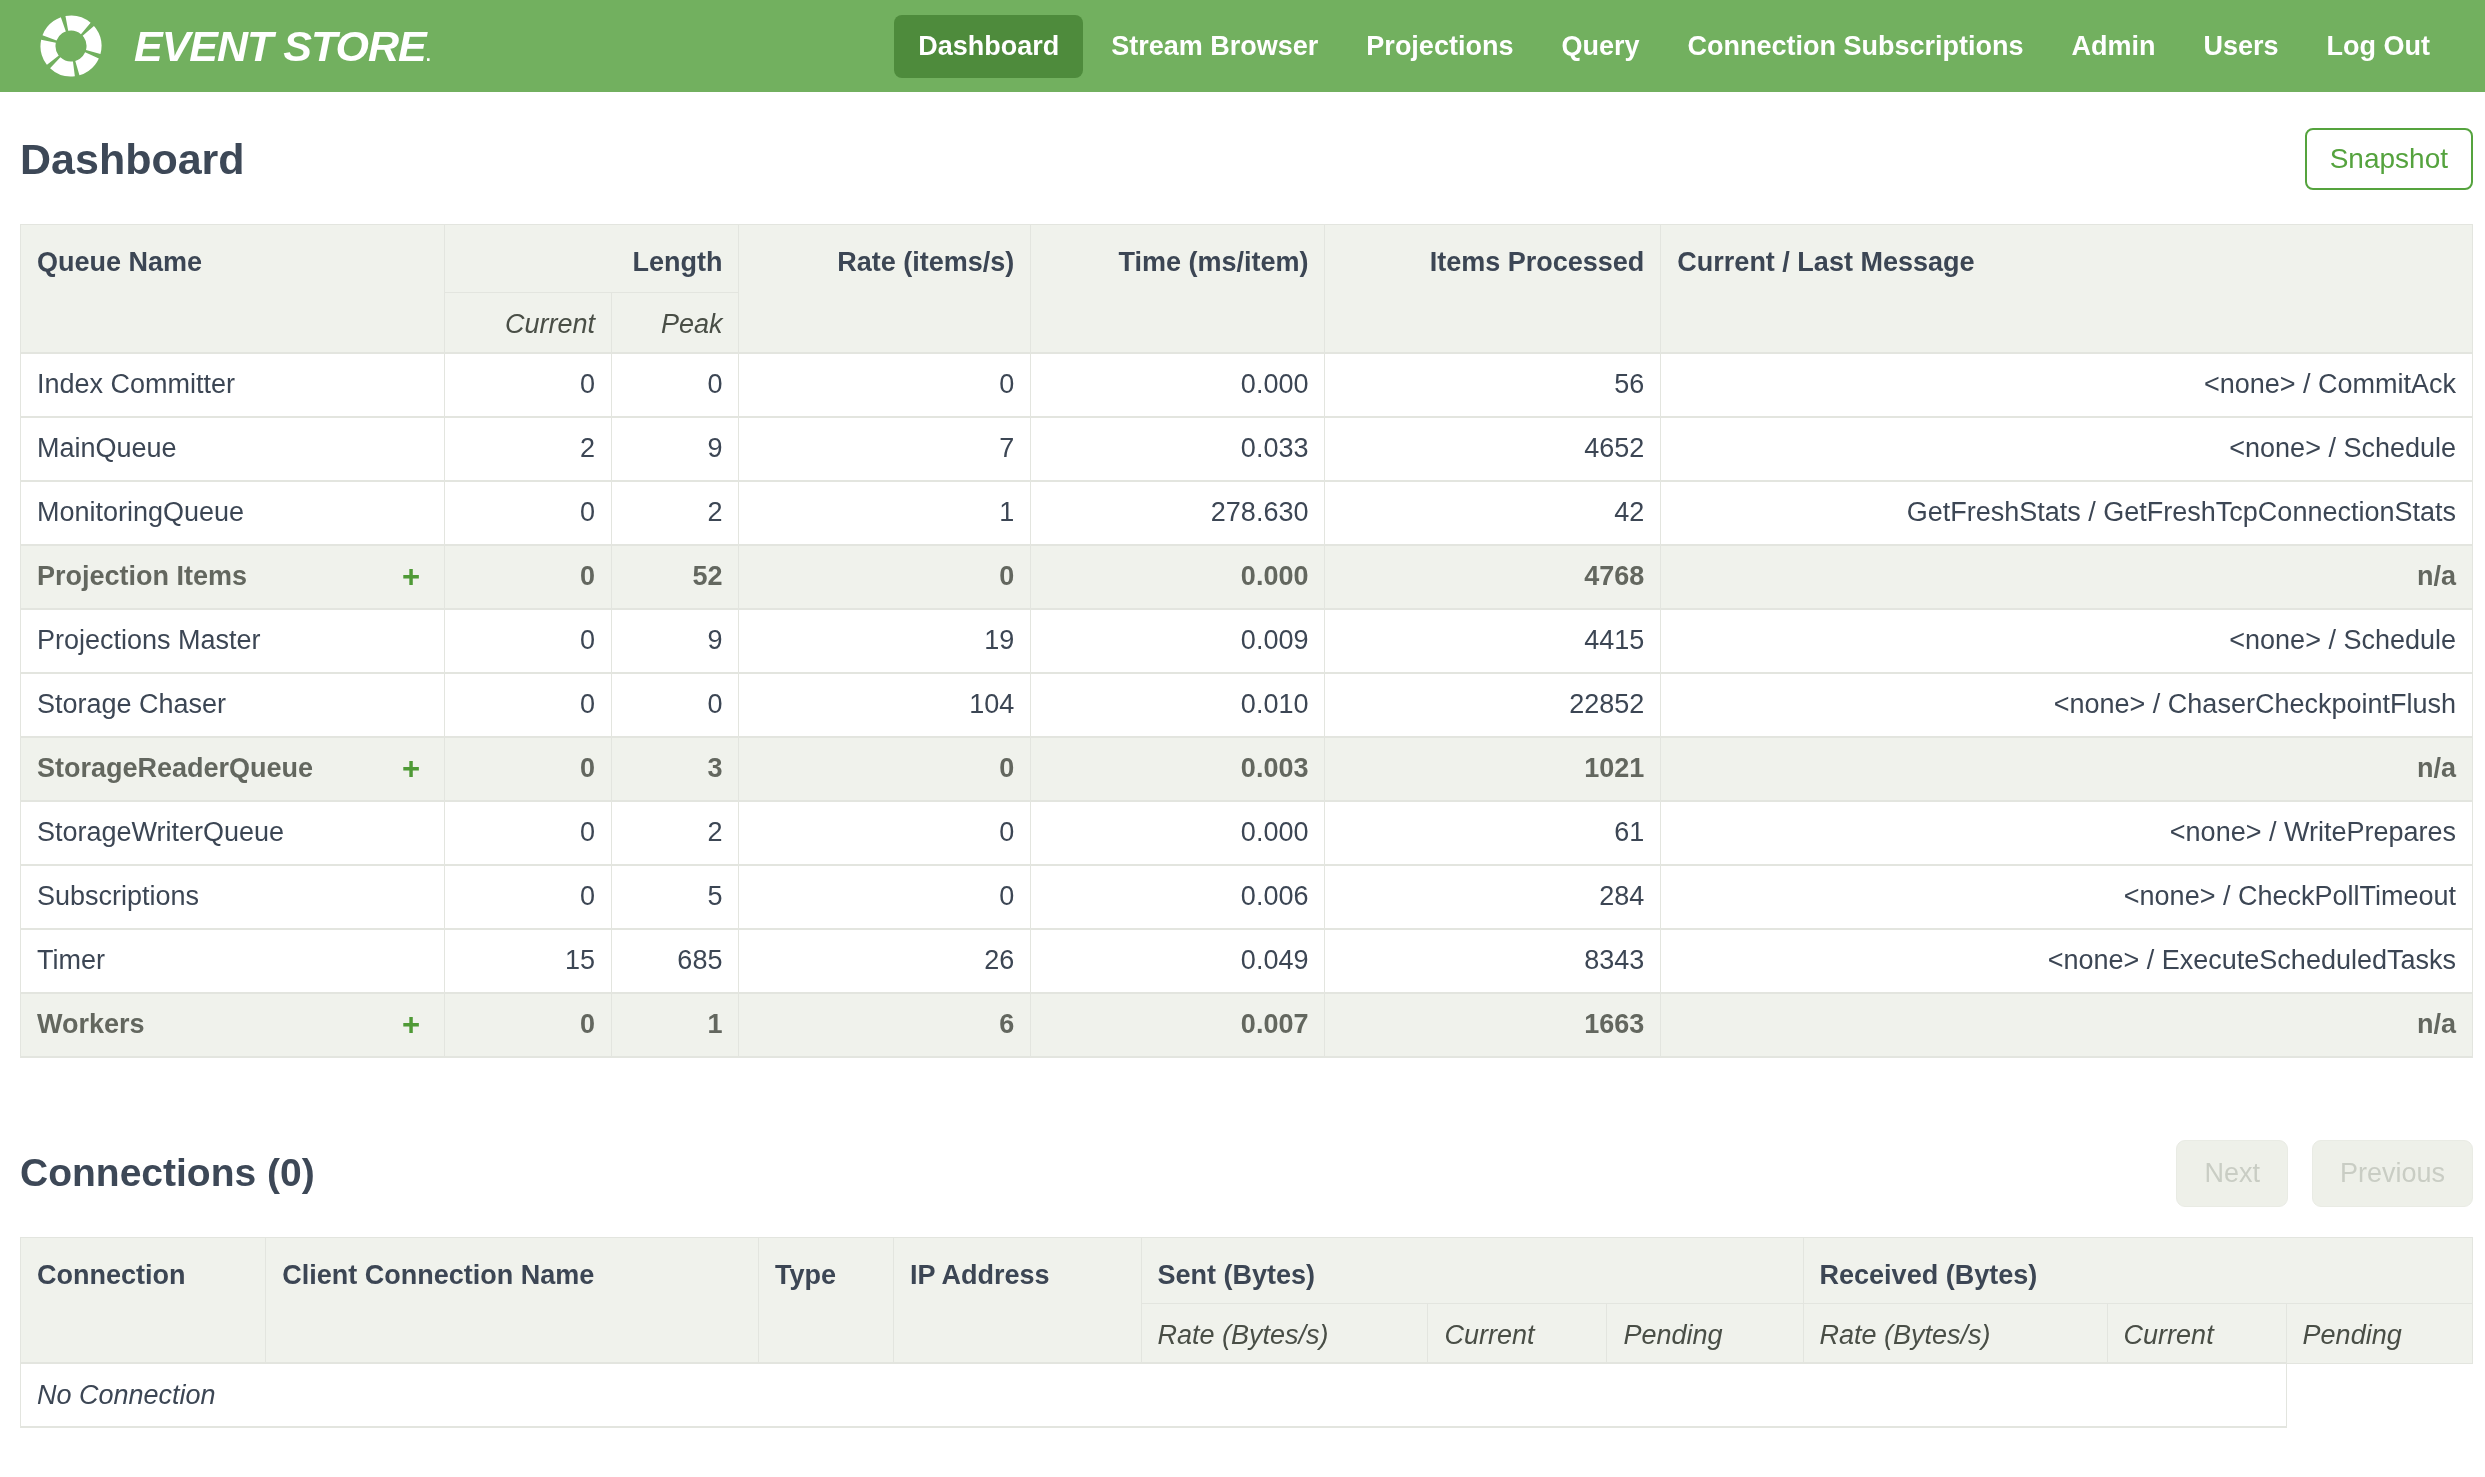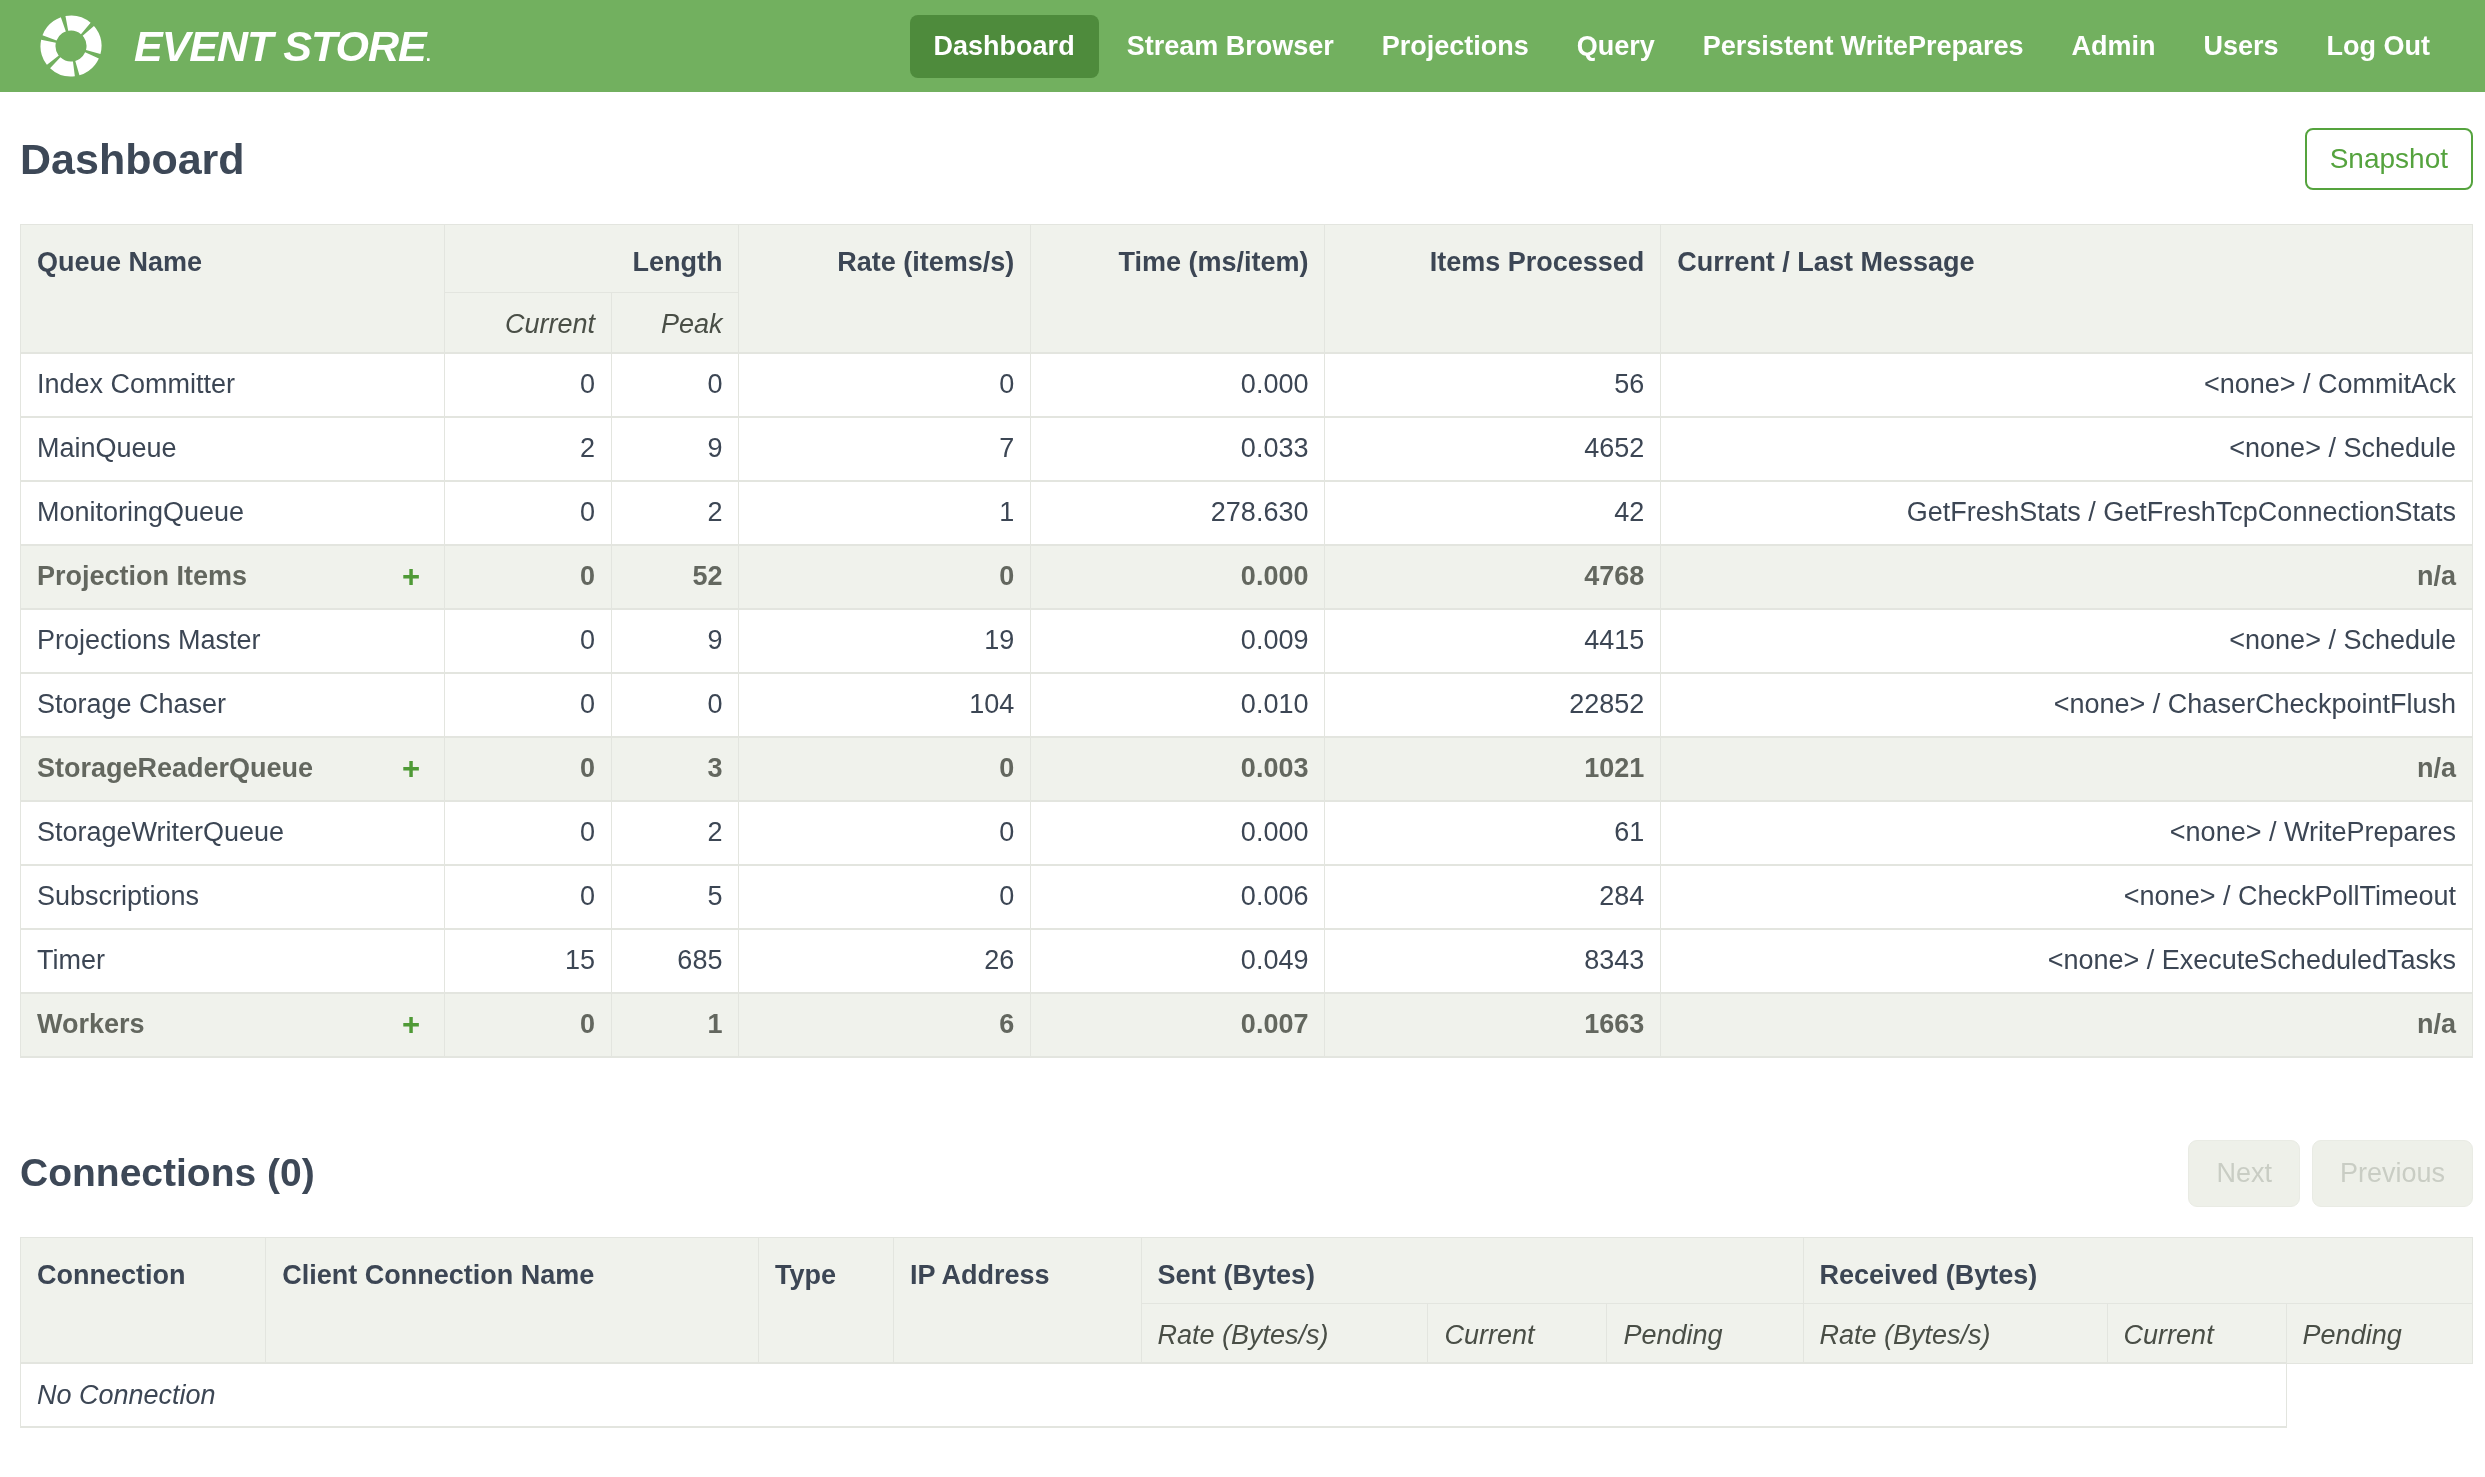--- a/index.html
+++ b/index.html
@@ -56,21 +56,21 @@
   tr.group-row td { background: #f0f2ec; font-weight: 700; color: #63675f; }
   .qname-wrap { display: flex; align-items: center; justify-content: space-between; }
   .plus-icon { color: #4f9a36; font-weight: 900; font-size: 31px; margin-right: 8px; cursor: pointer; line-height: 1; }
 
   
   .conn-head {
     display: flex; align-items: center; justify-content: space-between;
     margin-top: 82px; margin-bottom: 30px;
   }
   h2.conn-title { font-size: 39px; font-weight: 700; color: #3d4857; }
-  .pager { display: flex; gap: 12px; }
+  .pager { display: flex; gap: 24px; }
   .pager-btn {
     background: #eef0e9; color: #c9cdc4; border: 1px solid #e9ebe4;
     font-size: 27px; font-family: "Liberation Sans", sans-serif;
     padding: 17px 27px; border-radius: 9px; cursor: default;
   }
   .conn-h1 th { height: 66px; }
   .conn-h2 th { height: 60px; }
   .empty-row td { font-style: italic; color: #3c4654; }
   td.ghost { background: transparent; border: none; }
 </style>
@@ -85,21 +85,21 @@
       </g>
       <path d="M40 4 L52 10 L43 19 Z" fill="#ffffff"></path>
     </svg>
     <div class="brand-text"><span>EVENT STORE</span><span class="brand-mark">.</span></div>
   </div>
   <div class="nav-items">
     <a class="nav-item active">Dashboard</a>
     <a class="nav-item">Stream Browser</a>
     <a class="nav-item">Projections</a>
     <a class="nav-item">Query</a>
-    <a class="nav-item">Persistent WritePrepares</a>
+    <a class="nav-item">Connection Subscriptions</a>
     <a class="nav-item">Admin</a>
     <a class="nav-item">Users</a>
     <a class="nav-item">Log Out</a>
   </div>
 </div>
 
 <div class="main">
 
   <div class="page-head">
     <h1 class="page-title">Dashboard</h1>

